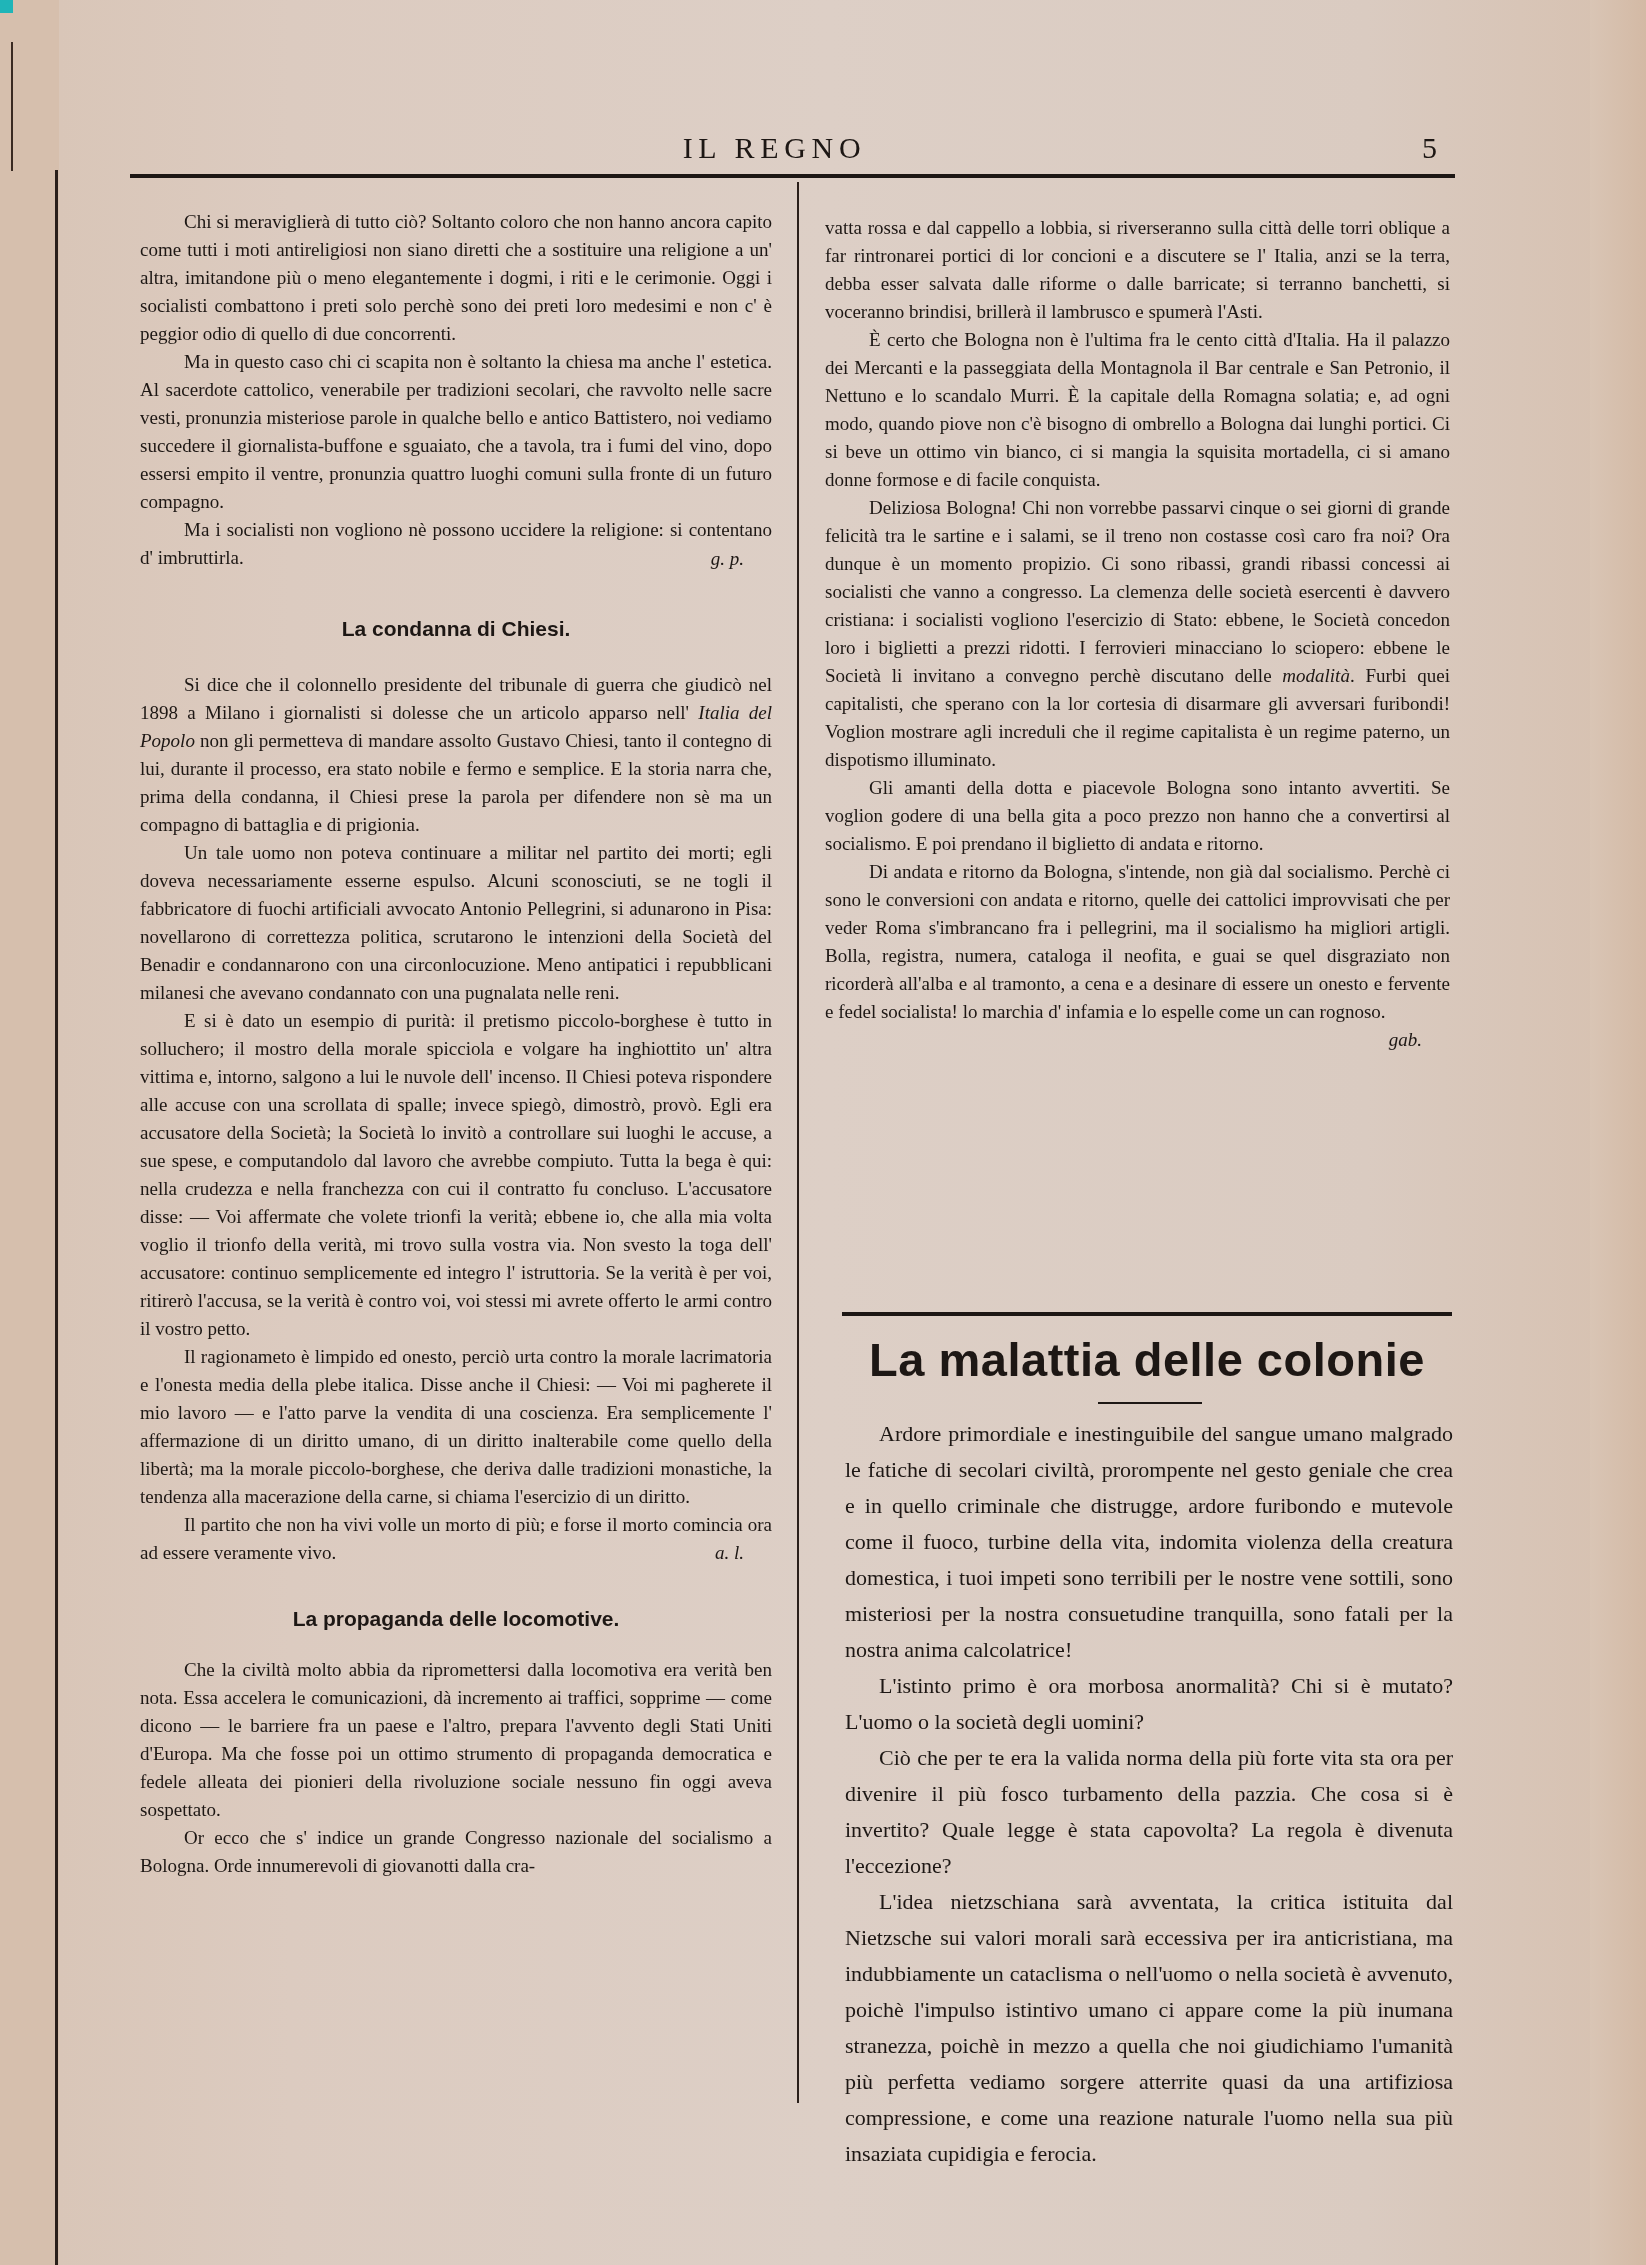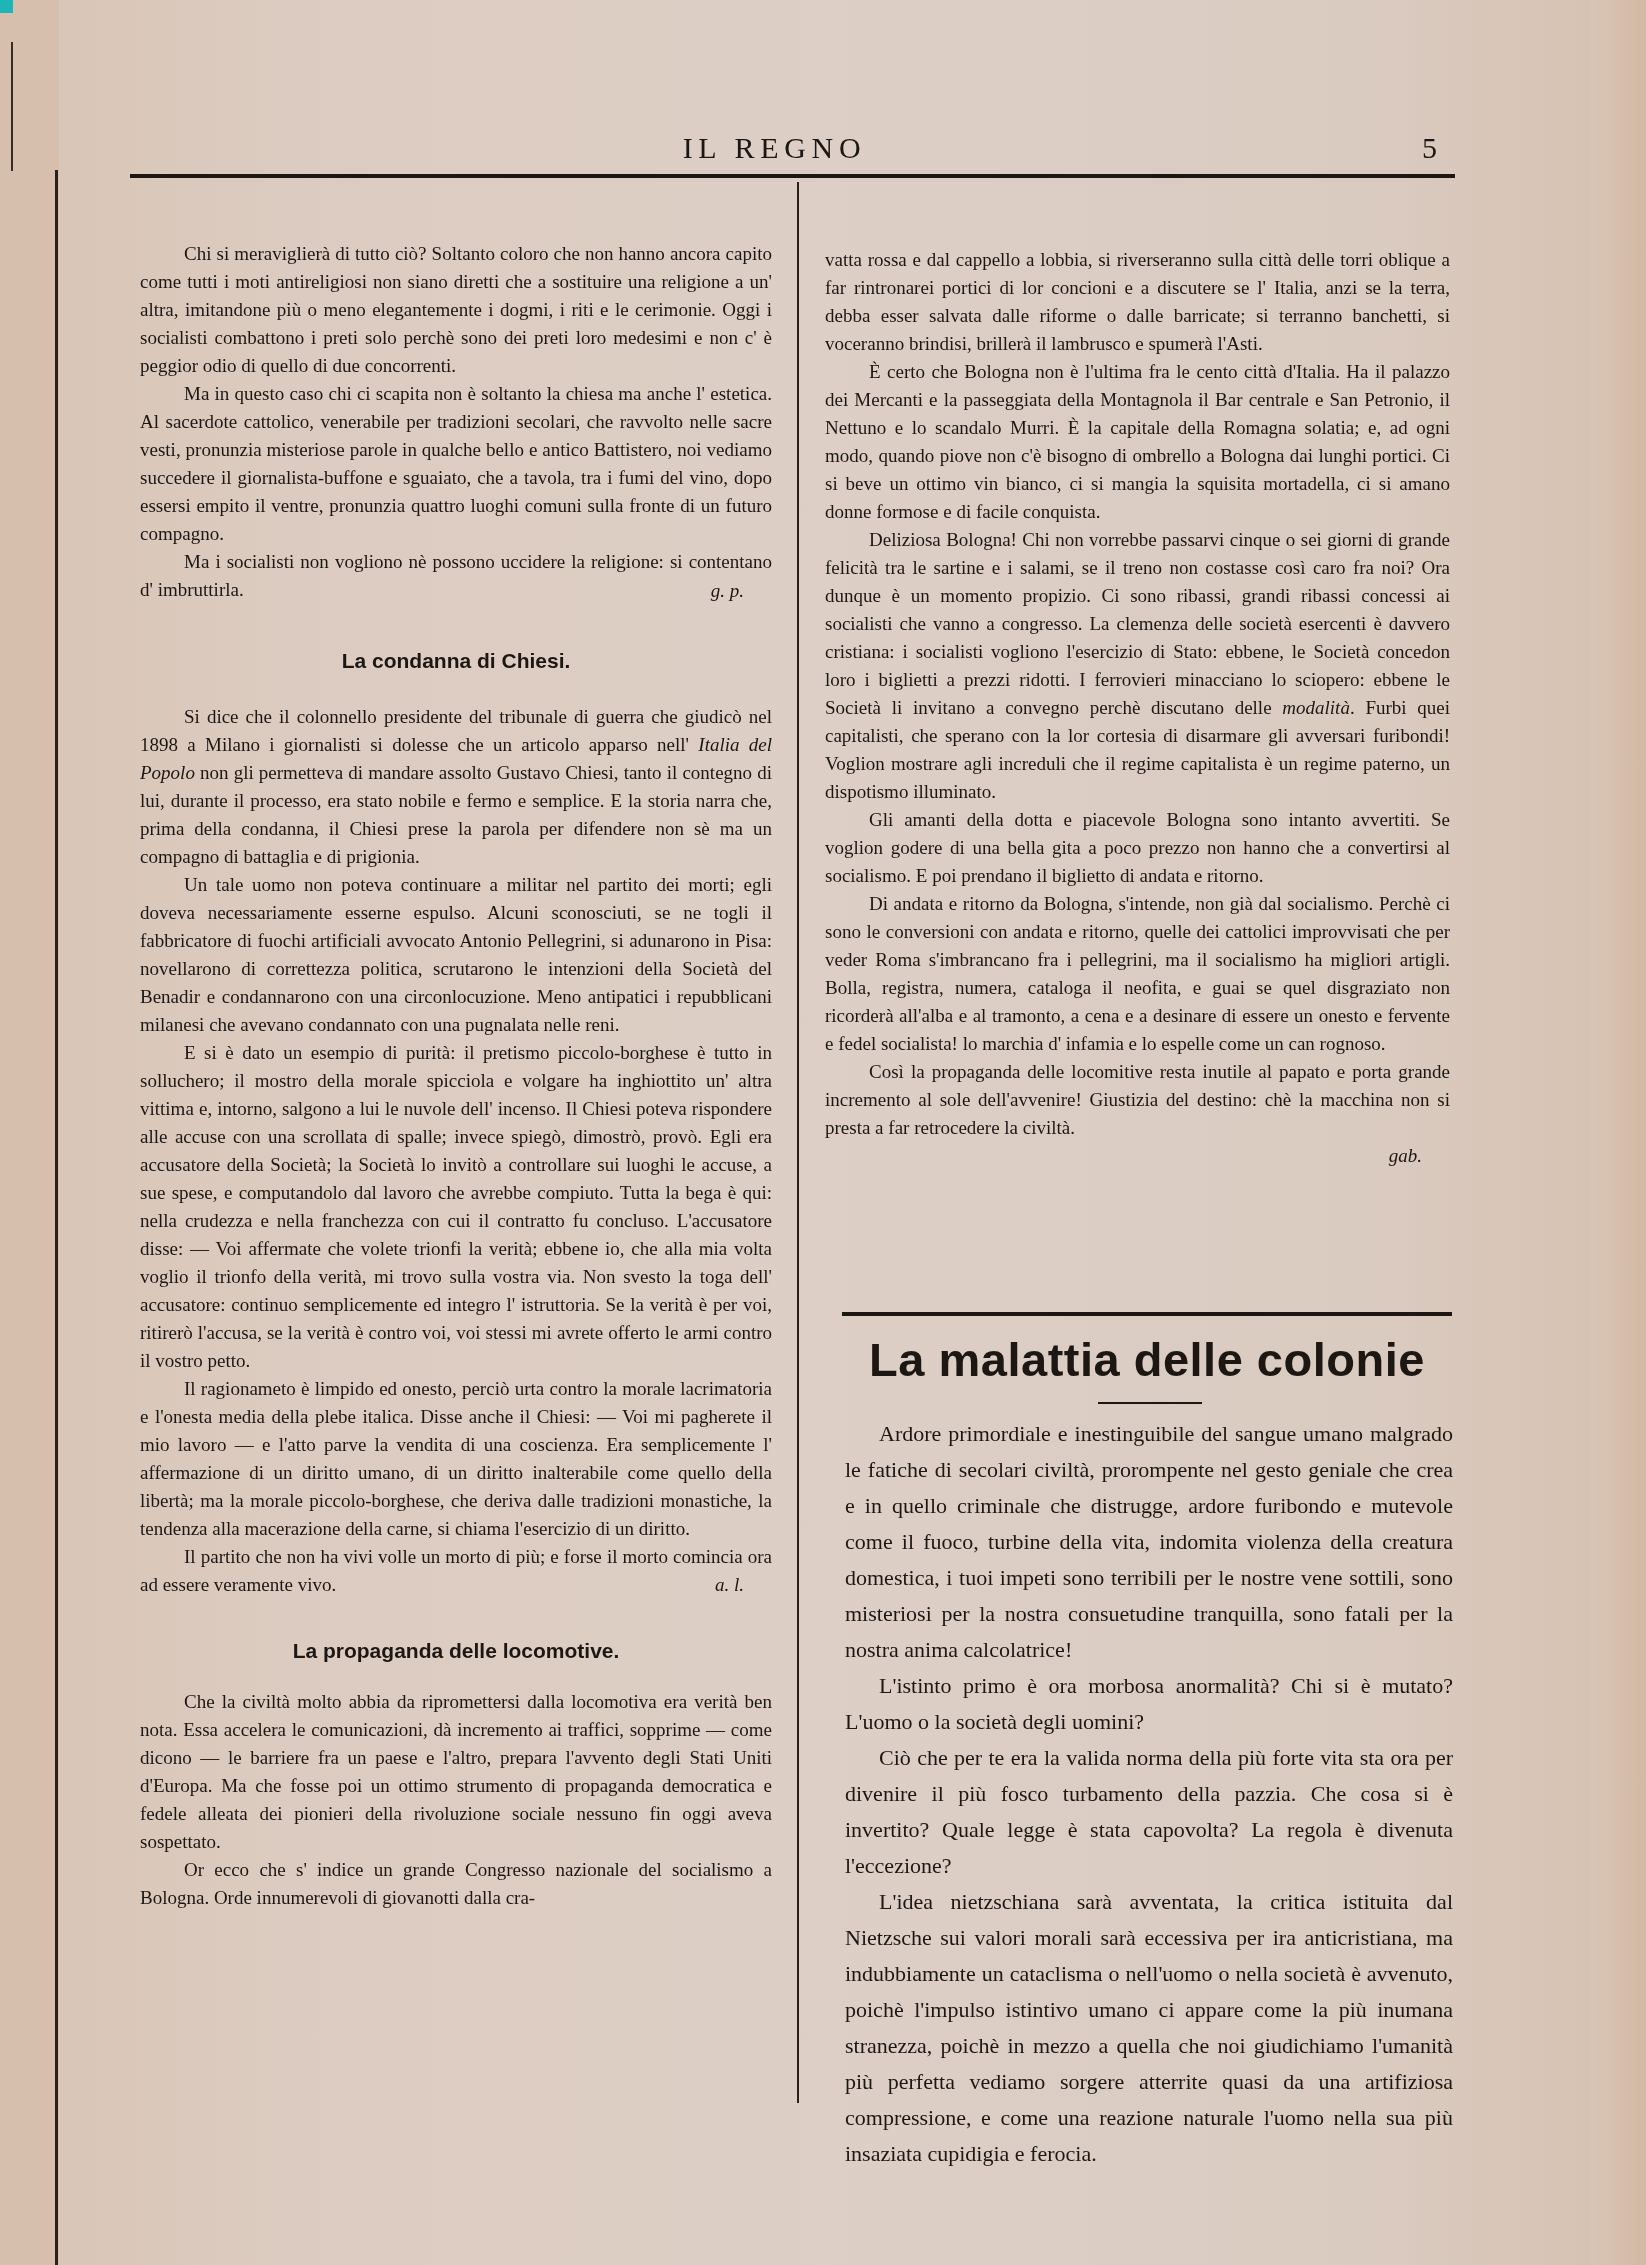--- a/index.html
+++ b/index.html
@@ -19,21 +19,21 @@
   .tab-mark { position:absolute; left:0; top:0; width:13.2px; height:13.2px; background:#1fb5b8; }
   .right-strip { position:absolute; right:0; top:0; width:57px; height:2266px; background:linear-gradient(90deg,#d9c5b5,#d3b9a4); }
 
   .masthead { position:absolute; top:131px; left:112px; width:1325px; height:38px; }
   .masthead .title { position:absolute; left:0; right:0; text-align:center; font-size:30px; letter-spacing:5.7px; top:0; }
   .masthead .pageno { position:absolute; right:0; top:0; font-size:30px; }
   .head-rule { position:absolute; left:130px; top:174px; width:1325px; height:3.8px; background:#1d1714; }
 
   .col-divider { position:absolute; left:797px; top:182px; width:1.9px; height:1921px; background:#2a1f1a; }
 
-  .col { position:absolute; font-size:19px; line-height:28px; text-align:justify;margin-top:32px; }
+  .col { position:absolute; font-size:19px; line-height:28px; text-align:justify; }
   .col-left { left:140px; top:208px; width:632px; }
   .col-right { left:825px; top:214px; width:625px; }
   .col p { margin:0; text-indent:44px; }
   .col p.cont { text-indent:0; }
   .sig { text-align:right; font-style:italic; padding-right:28px; margin-top:-27.4px; }
   .sig-block { text-align:right; font-style:italic; padding-right:28px; }
 
   .section-head {
     font-family:"Liberation Sans", "DejaVu Sans", sans-serif;
     font-weight:bold; font-size:21px; text-align:center; margin:42px 0 28px 0;
@@ -91,21 +91,20 @@
     <p>Or ecco che s' indice un grande Congresso nazionale del socialismo a Bologna. Orde innumerevoli di giovanotti dalla cra-</p>
   </div>
 </div>
 
 <div class="col col-right">
   <p class="cont">vatta rossa e dal cappello a lobbia, si riverseranno sulla città delle torri oblique a far rintronarei portici di lor concioni e a discutere se l' Italia, anzi se la terra, debba esser salvata dalle riforme o dalle barricate; si terranno banchetti, si voceranno brindisi, brillerà il lambrusco e spumerà l'Asti.</p>
   <p>È certo che Bologna non è l'ultima fra le cento città d'Italia. Ha il palazzo dei Mercanti e la passeggiata della Montagnola il Bar centrale e San Petronio, il Nettuno e lo scandalo Murri. È la capitale della Romagna solatia; e, ad ogni modo, quando piove non c'è bisogno di ombrello a Bologna dai lunghi portici. Ci si beve un ottimo vin bianco, ci si mangia la squisita mortadella, ci si amano donne formose e di facile conquista.</p>
   <p><span>Deliziosa Bologna! Chi non vorrebbe passarvi cinque o sei giorni di grande felicità tra le sartine e i salami, se il treno non costasse così caro fra noi? Ora dunque è un momento propizio. Ci sono ribassi, grandi ribassi concessi ai socialisti che vanno a congresso. La clemenza delle società esercenti è davvero cristiana: i socialisti vogliono l'esercizio di Stato: ebbene, le Società concedon loro i biglietti a prezzi ridotti. I ferrovieri minacciano lo sciopero: ebbene le Società li invitano a convegno perchè discutano delle </span><em>modalità</em><span>. Furbi quei capitalisti, che sperano con la lor cortesia di disarmare gli avversari furibondi! Voglion mostrare agli increduli che il regime capitalista è un regime paterno, un dispotismo illuminato.</span></p>
   <p>Gli amanti della dotta e piacevole Bologna sono intanto avvertiti. Se voglion godere di una bella gita a poco prezzo non hanno che a convertirsi al socialismo. E poi prendano il biglietto di andata e ritorno.</p>
   <p>Di andata e ritorno da Bologna, s'intende, non già dal socialismo. Perchè ci sono le conversioni con andata e ritorno, quelle dei cattolici improvvisati che per veder Roma s'imbrancano fra i pellegrini, ma il socialismo ha migliori artigli. Bolla, registra, numera, cataloga il neofita, e guai se quel disgraziato non ricorderà all'alba e al tramonto, a cena e a desinare di essere un onesto e fervente e fedel socialista! lo marchia d' infamia e lo espelle come un can rognoso.</p>
-  <p>Così la propaganda delle locomitive resta inutile al papato e porta grande incremento al sole dell'avvenire! Giustizia del destino: chè la macchina non si presta a far retrocedere la civiltà.</p>
   <div class="sig-block">gab.</div>
 </div>
 
 <div class="big-rule"></div>
 <div class="big-title">La malattia delle colonie</div>
 <div class="title-underline"></div>
 <div class="col-colonie">
   <p>Ardore primordiale e inestinguibile del sangue umano malgrado le fatiche di secolari civiltà, prorompente nel gesto geniale che crea e in quello criminale che distrugge, ardore furibondo e mutevole come il fuoco, turbine della vita, indomita violenza della creatura domestica, i tuoi impeti sono terribili per le nostre vene sottili, sono misteriosi per la nostra consuetudine tranquilla, sono fatali per la nostra anima calcolatrice!</p>
   <p>L'istinto primo è ora morbosa anormalità? Chi si è mutato? L'uomo o la società degli uomini?</p>
   <p>Ciò che per te era la valida norma della più forte vita sta ora per divenire il più fosco turbamento della pazzia. Che cosa si è invertito? Quale legge è stata capovolta? La regola è divenuta l'eccezione?</p>

